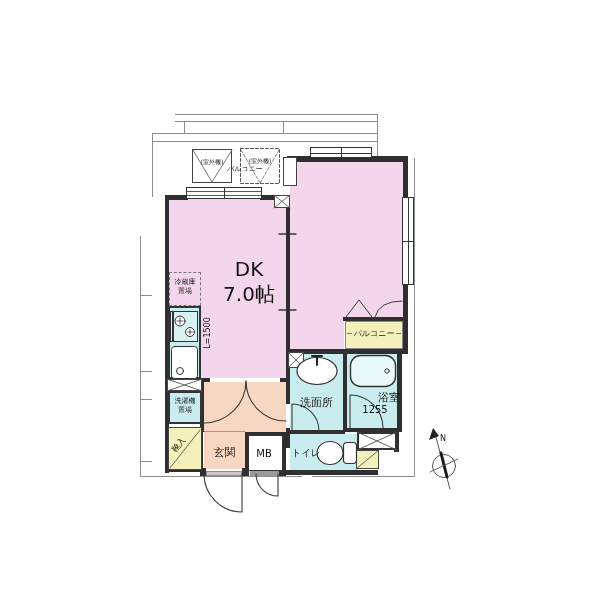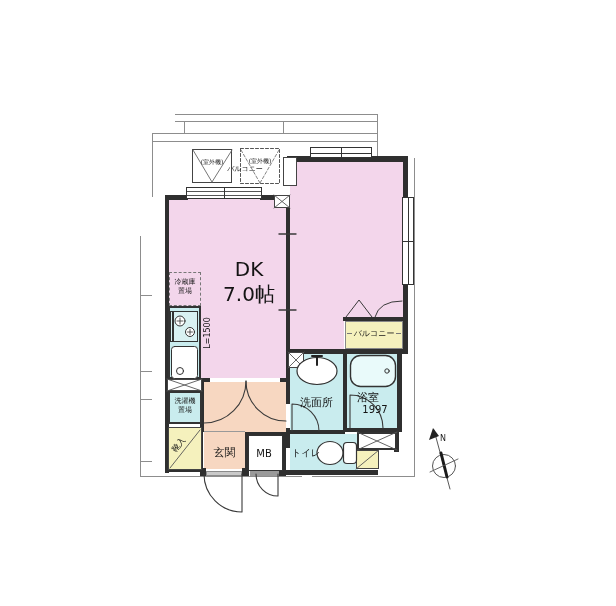--- a/index.html
+++ b/index.html
@@ -172,22 +172,22 @@
   </svg>
 
   <div class="lbl" style="left:200px;top:257px;width:98px;font-size:20px;text-align:center;">
     <span>DK</span><br>
     <span>7.0帖</span>
   </div>
   <div class="lbl" style="left:204px;top:446px;width:41px;font-size:11px;">玄関</div>
   <div class="lbl" style="left:245px;top:448px;width:38px;font-size:10px;">MB</div>
   <div class="lbl" style="left:289px;top:447px;width:34px;font-size:9.5px;">トイレ</div>
   <div class="lbl" style="left:290px;top:396px;width:53px;font-size:11px;">洗面所</div>
-  <div class="lbl" style="left:345px;top:391px;width:46px;font-size:11px;">浴室</div>
-  <div class="lbl" style="left:352px;top:404px;width:46px;font-size:10px;">1997</div>
+  <div class="lbl" style="left:366px;top:391px;width:46px;font-size:11px;">浴室</div>
+  <div class="lbl" style="left:352px;top:404px;width:46px;font-size:10px;">1255</div>
   <div class="a" style="left:347px;top:328px;width:54px;display:flex;align-items:center;gap:2px;">
     <div class="dashseg"></div>
     <div style="font-size:8px;white-space:nowrap;color:#141414;">バルコニー</div>
     <div class="dashseg"></div>
   </div>
   <div class="lbl two" style="left:169px;top:278px;width:32px;font-size:7px;">
     <span>冷蔵庫</span>
     <span>置場</span>
   </div>
   <div class="lbl two" style="left:168px;top:397px;width:34px;font-size:7px;">

